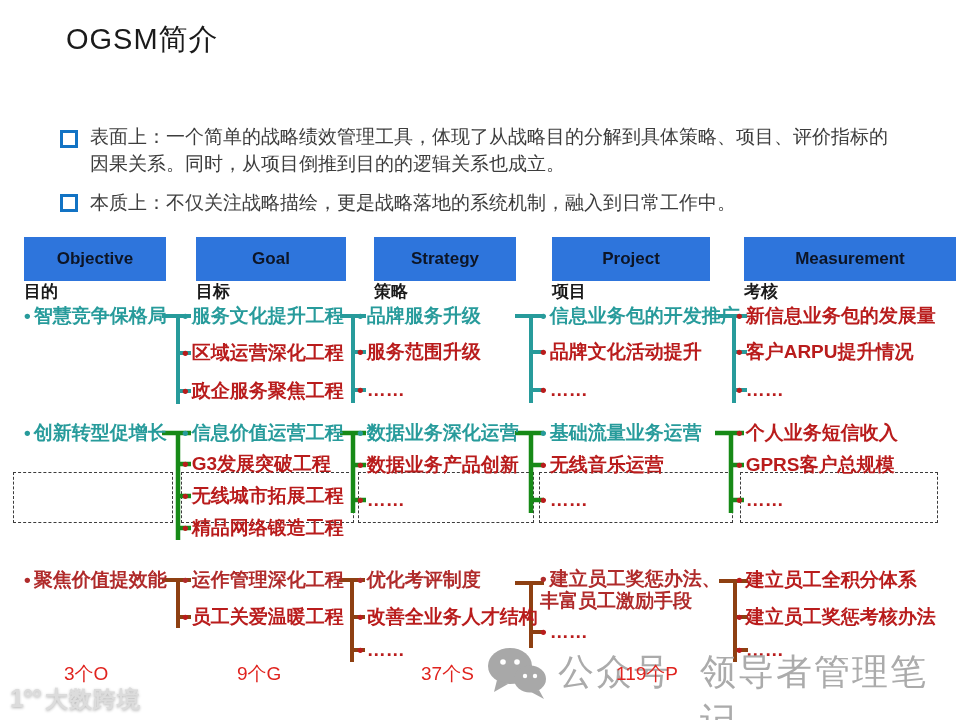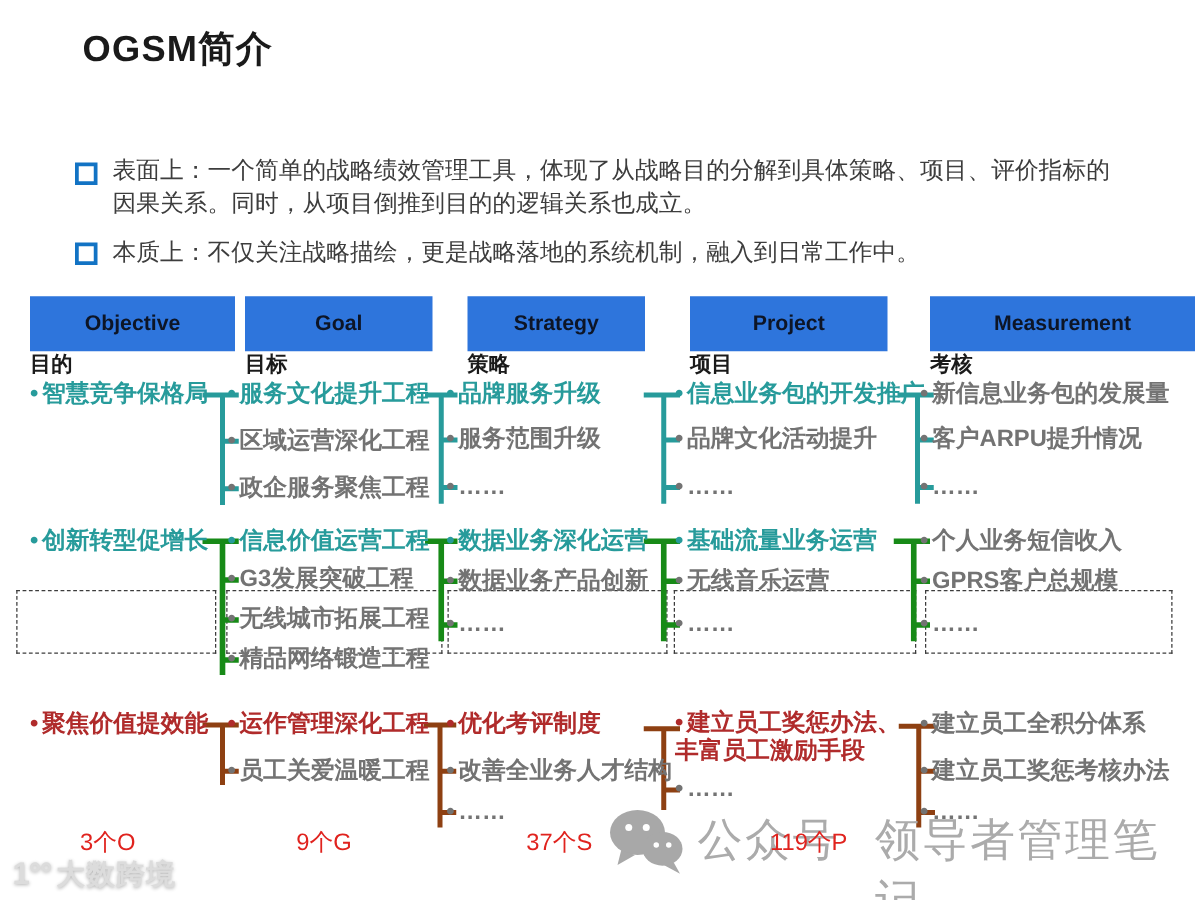--- a/index.html
+++ b/index.html
@@ -1,29 +1,29 @@
 <!DOCTYPE html>
 <html><head>
 <meta charset="utf-8">
 <style>
   html,body{margin:0;padding:0;}
   body{width:960px;height:720px;position:relative;background:#ffffff;overflow:hidden;
        font-family:"Liberation Sans","DejaVu Sans",sans-serif;}
   .abs{position:absolute;}
   
-  .title{left:66px;top:20px;font-size:29px;font-weight:700;color:#1a1a1a;letter-spacing:1px;}
+  .title{left:66px;top:20px;font-size:29px;font-weight:400;color:#1a1a1a;letter-spacing:1px;}
   
   .chk{width:12px;height:12px;border:3px solid #1273C4;left:60px;}
   .intro{left:90px;width:800px;font-size:19px;line-height:27px;color:#3d3d3d;font-weight:500;}
   
   .hbox{top:237px;height:44px;background:#2E75DC;color:#0d1526;font-size:17px;font-weight:600;
         display:flex;align-items:center;justify-content:center;}
   .hcn{top:282px;height:20px;font-size:17px;font-weight:600;color:#1a1a1a;text-align:left;line-height:20px;}
   
-  .gi{font-size:19px;font-weight:600;color:#737373;line-height:22px;white-space:nowrap;z-index:3;}
+  .gi{font-size:19px;font-weight:600;color:#b91c1c;line-height:22px;white-space:nowrap;z-index:3;}
   .gi::before{content:"\2022";margin-right:3px;}
   .a-teal{color:#279B9B;}
   .a-red{color:#B02B2B;}
   .wrap{white-space:normal;width:196px;}
   
   .dash{border:1.5px dashed #3c3c3c;top:472px;height:49px;z-index:1;}
   svg.links{left:0;top:0;z-index:2;pointer-events:none;}
   
   .cnt{top:661px;font-size:19px;font-weight:400;color:#E0231E;z-index:6;}
   
@@ -36,21 +36,21 @@
 </head>
 <body>
 
 <div class="abs title">OGSM简介</div>
 
 <div class="abs chk" style="top:130px"></div>
 <div class="abs intro" style="top:123px">表面上：一个简单的战略绩效管理工具，体现了从战略目的分解到具体策略、项目、评价指标的因果关系。同时，从项目倒推到目的的逻辑关系也成立。</div>
 <div class="abs chk" style="top:194px"></div>
 <div class="abs intro" style="top:189px">本质上：不仅关注战略描绘，更是战略落地的系统机制，融入到日常工作中。</div>
 
-<div class="abs hbox" style="left:24px;width:164px">Objective</div>
+<div class="abs hbox" style="left:24px;width:142px">Objective</div>
 <div class="abs hbox" style="left:196px;width:150px">Goal</div>
 <div class="abs hbox" style="left:374px;width:142px">Strategy</div>
 <div class="abs hbox" style="left:552px;width:158px">Project</div>
 <div class="abs hbox" style="left:744px;width:212px">Measurement</div>
 
 <div class="abs hcn" style="left:24px;width:142px">目的</div>
 <div class="abs hcn" style="left:196px;width:150px">目标</div>
 <div class="abs hcn" style="left:374px;width:142px">策略</div>
 <div class="abs hcn" style="left:552px;width:158px">项目</div>
 <div class="abs hcn" style="left:744px;width:188px">考核</div>

